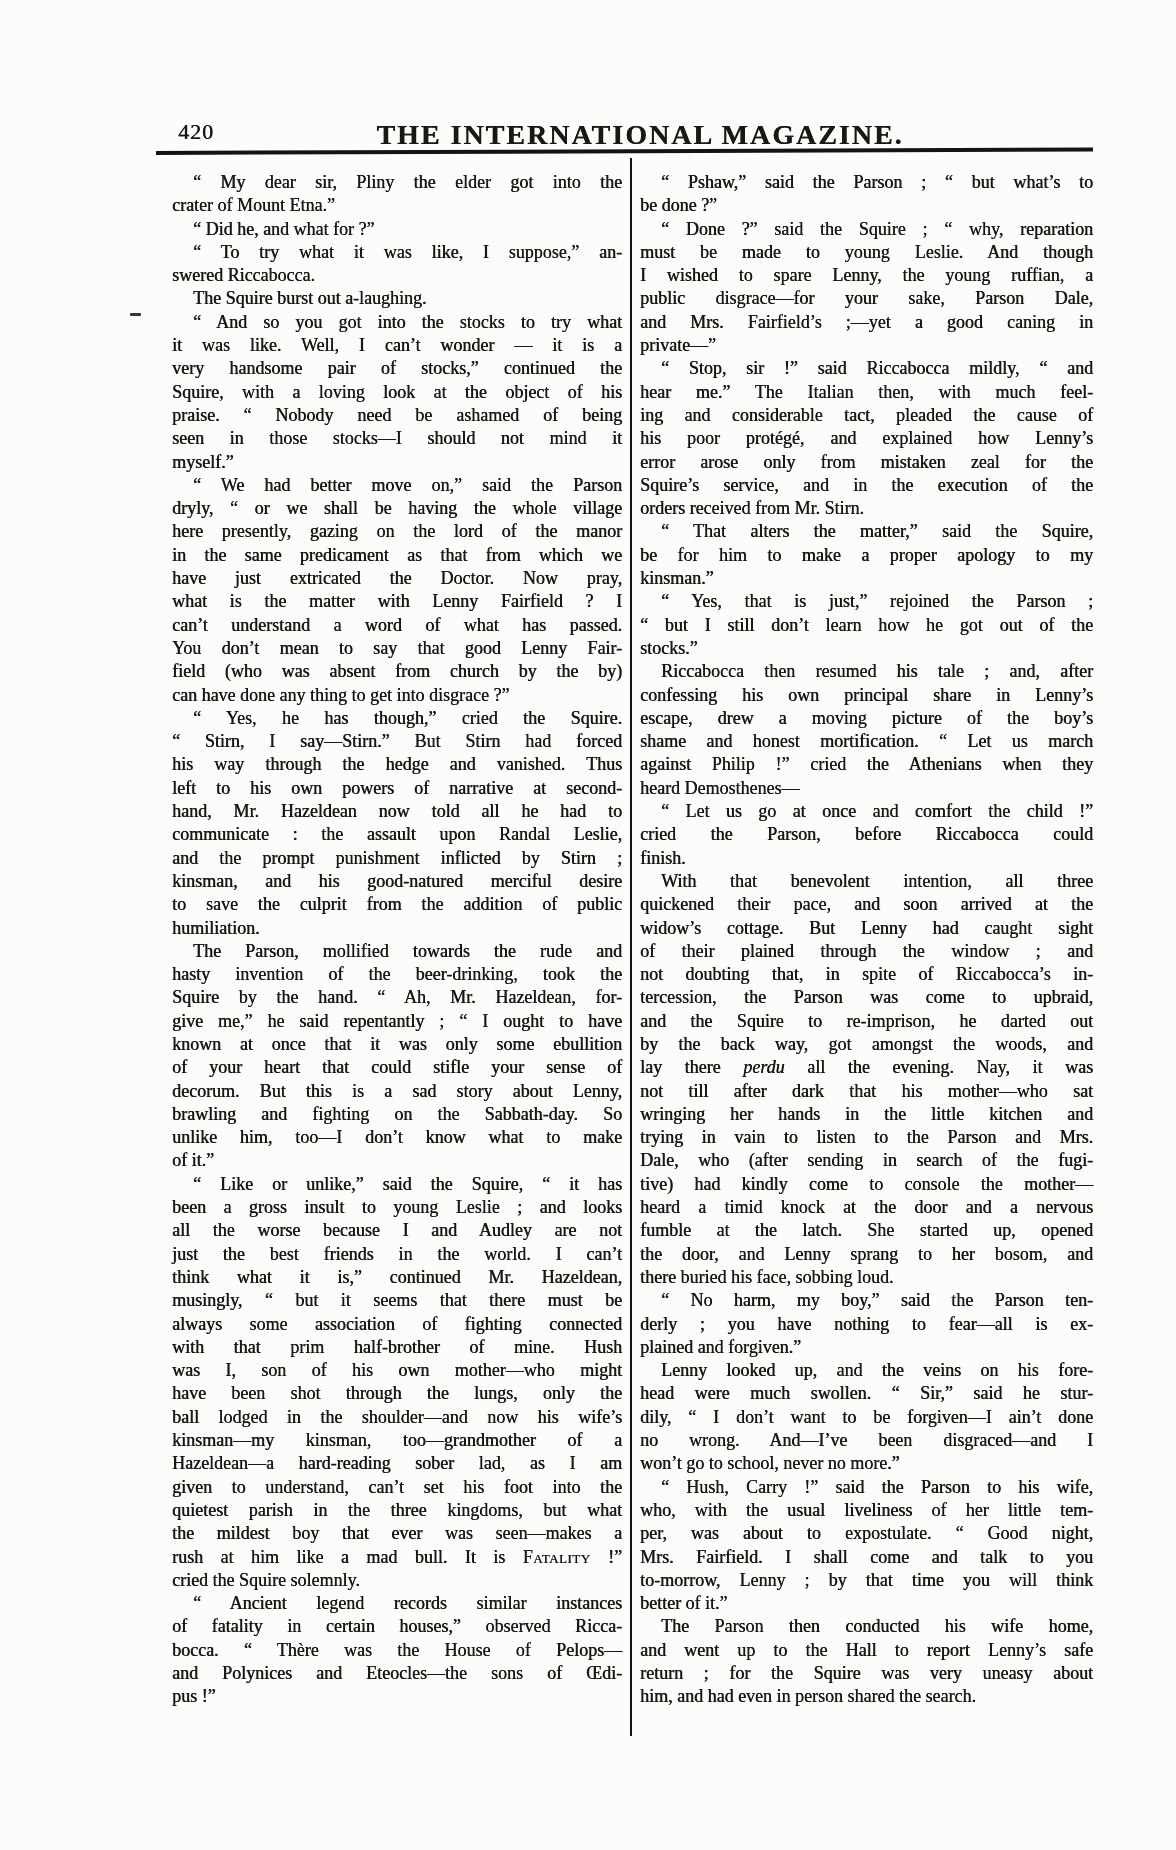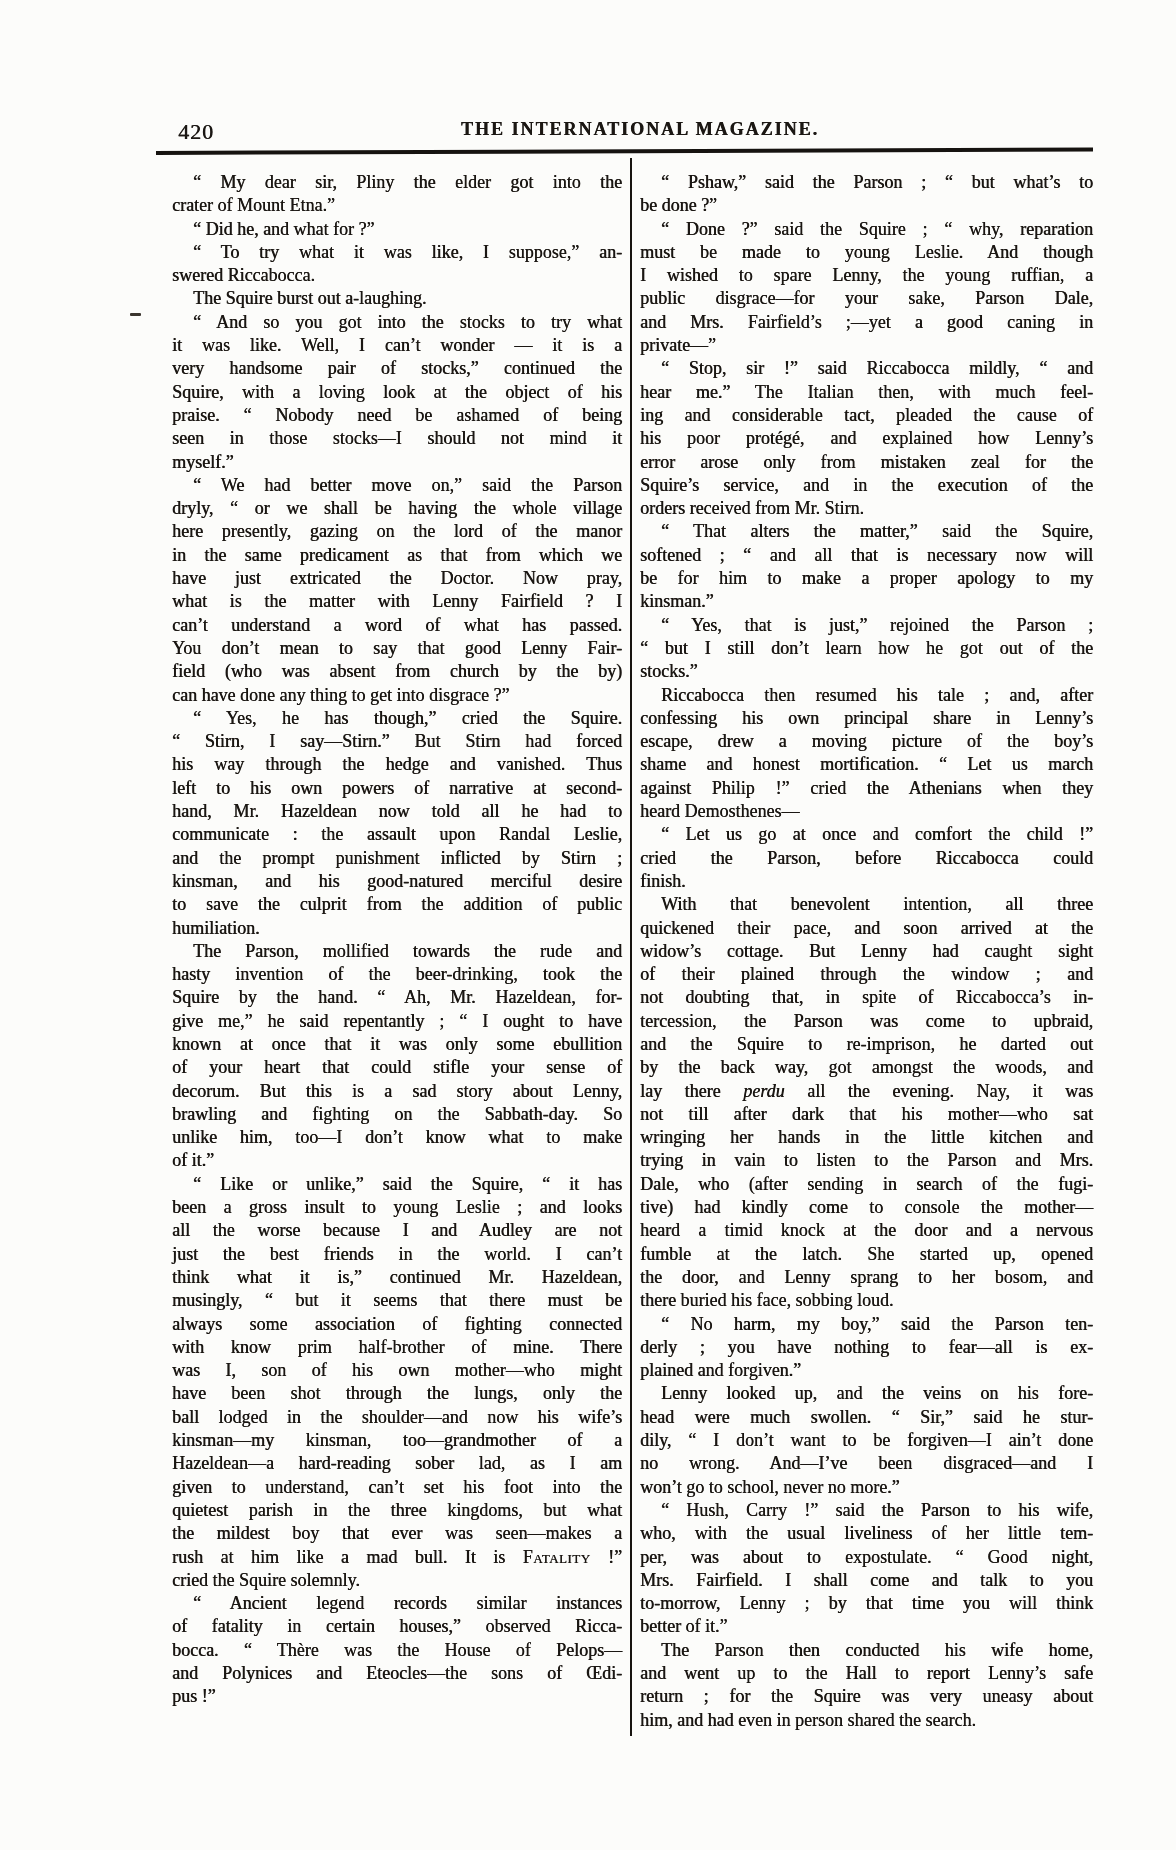--- a/index.html
+++ b/index.html
@@ -12,21 +12,21 @@
     overflow: hidden;
   }
   .page-number {
     position: absolute; left: 178px; top: 119px;
     font-size: 22px; font-weight: normal; letter-spacing: 1px;
     text-shadow: 0.4px 0 0 currentColor;
   }
   .header-title {
     position: absolute; left: 340px; top: 119px; width: 600px;
     text-align: center; white-space: nowrap;
-    font-size: 18px; letter-spacing: 2px; font-weight: bold;
+    font-size: 28px; letter-spacing: 2px; font-weight: bold;
     text-shadow: 0.3px 0 0 currentColor;
   }
   .header-rule {
     position: absolute; left: 156px; top: 151px; width: 937px; height: 4px;
     background: #161310;
     transform: rotate(-0.22deg); transform-origin: left center;
   }
   .column-divider {
     position: absolute; left: 630px; top: 158px; width: 2px; height: 1578px;
     background: #17140f;
@@ -125,21 +125,21 @@
         <div class="line last">of it.”</div>
       </div>
       <div class="para">
         <div class="line first">“ Like or unlike,” said the Squire, “ it has</div>
         <div class="line">been a gross insult to young Leslie ; and looks</div>
         <div class="line">all the worse because I and Audley are not</div>
         <div class="line">just the best friends in the world.  I can’t</div>
         <div class="line">think what it is,” continued Mr. Hazeldean,</div>
         <div class="line">musingly, “ but it seems that there must be</div>
         <div class="line">always some association of fighting connected</div>
-        <div class="line">with know prim half-brother of mine.  There</div>
+        <div class="line">with that prim half-brother of mine.  Hush</div>
         <div class="line">was I, son of his own mother—who might</div>
         <div class="line">have been shot through the lungs, only the</div>
         <div class="line">ball lodged in the shoulder—and now his wife’s</div>
         <div class="line">kinsman—my kinsman, too—grandmother of a</div>
         <div class="line">Hazeldean—a hard-reading sober lad, as I am</div>
         <div class="line">given to understand, can’t set his foot into the</div>
         <div class="line">quietest parish in the three kingdoms, but what</div>
         <div class="line">the mildest boy that ever was seen—makes a</div>
         <div class="line">rush at him like a mad bull.  It is <span class="sc">Fatality</span> !”</div>
         <div class="line last">cried the Squire solemnly.</div>
@@ -170,21 +170,20 @@
         <div class="line first">“ Stop, sir !” said Riccabocca mildly, “ and</div>
         <div class="line">hear me.”  The Italian then, with much feel-</div>
         <div class="line">ing and considerable tact, pleaded the cause of</div>
         <div class="line">his poor protégé, and explained how Lenny’s</div>
         <div class="line">error arose only from mistaken zeal for the</div>
         <div class="line">Squire’s service, and in the execution of the</div>
         <div class="line last">orders received from Mr. Stirn.</div>
       </div>
       <div class="para">
         <div class="line first">“ That alters the matter,” said the Squire,</div>
-        <div class="line">softened ; “ and all that is necessary now will</div>
         <div class="line">be for him to make a proper apology to my</div>
         <div class="line last">kinsman.”</div>
       </div>
       <div class="para">
         <div class="line first">“ Yes, that is just,” rejoined the Parson ;</div>
         <div class="line">“ but I still don’t learn how he got out of the</div>
         <div class="line last">stocks.”</div>
       </div>
       <div class="para">
         <div class="line first">Riccabocca then resumed his tale ; and, after</div>

